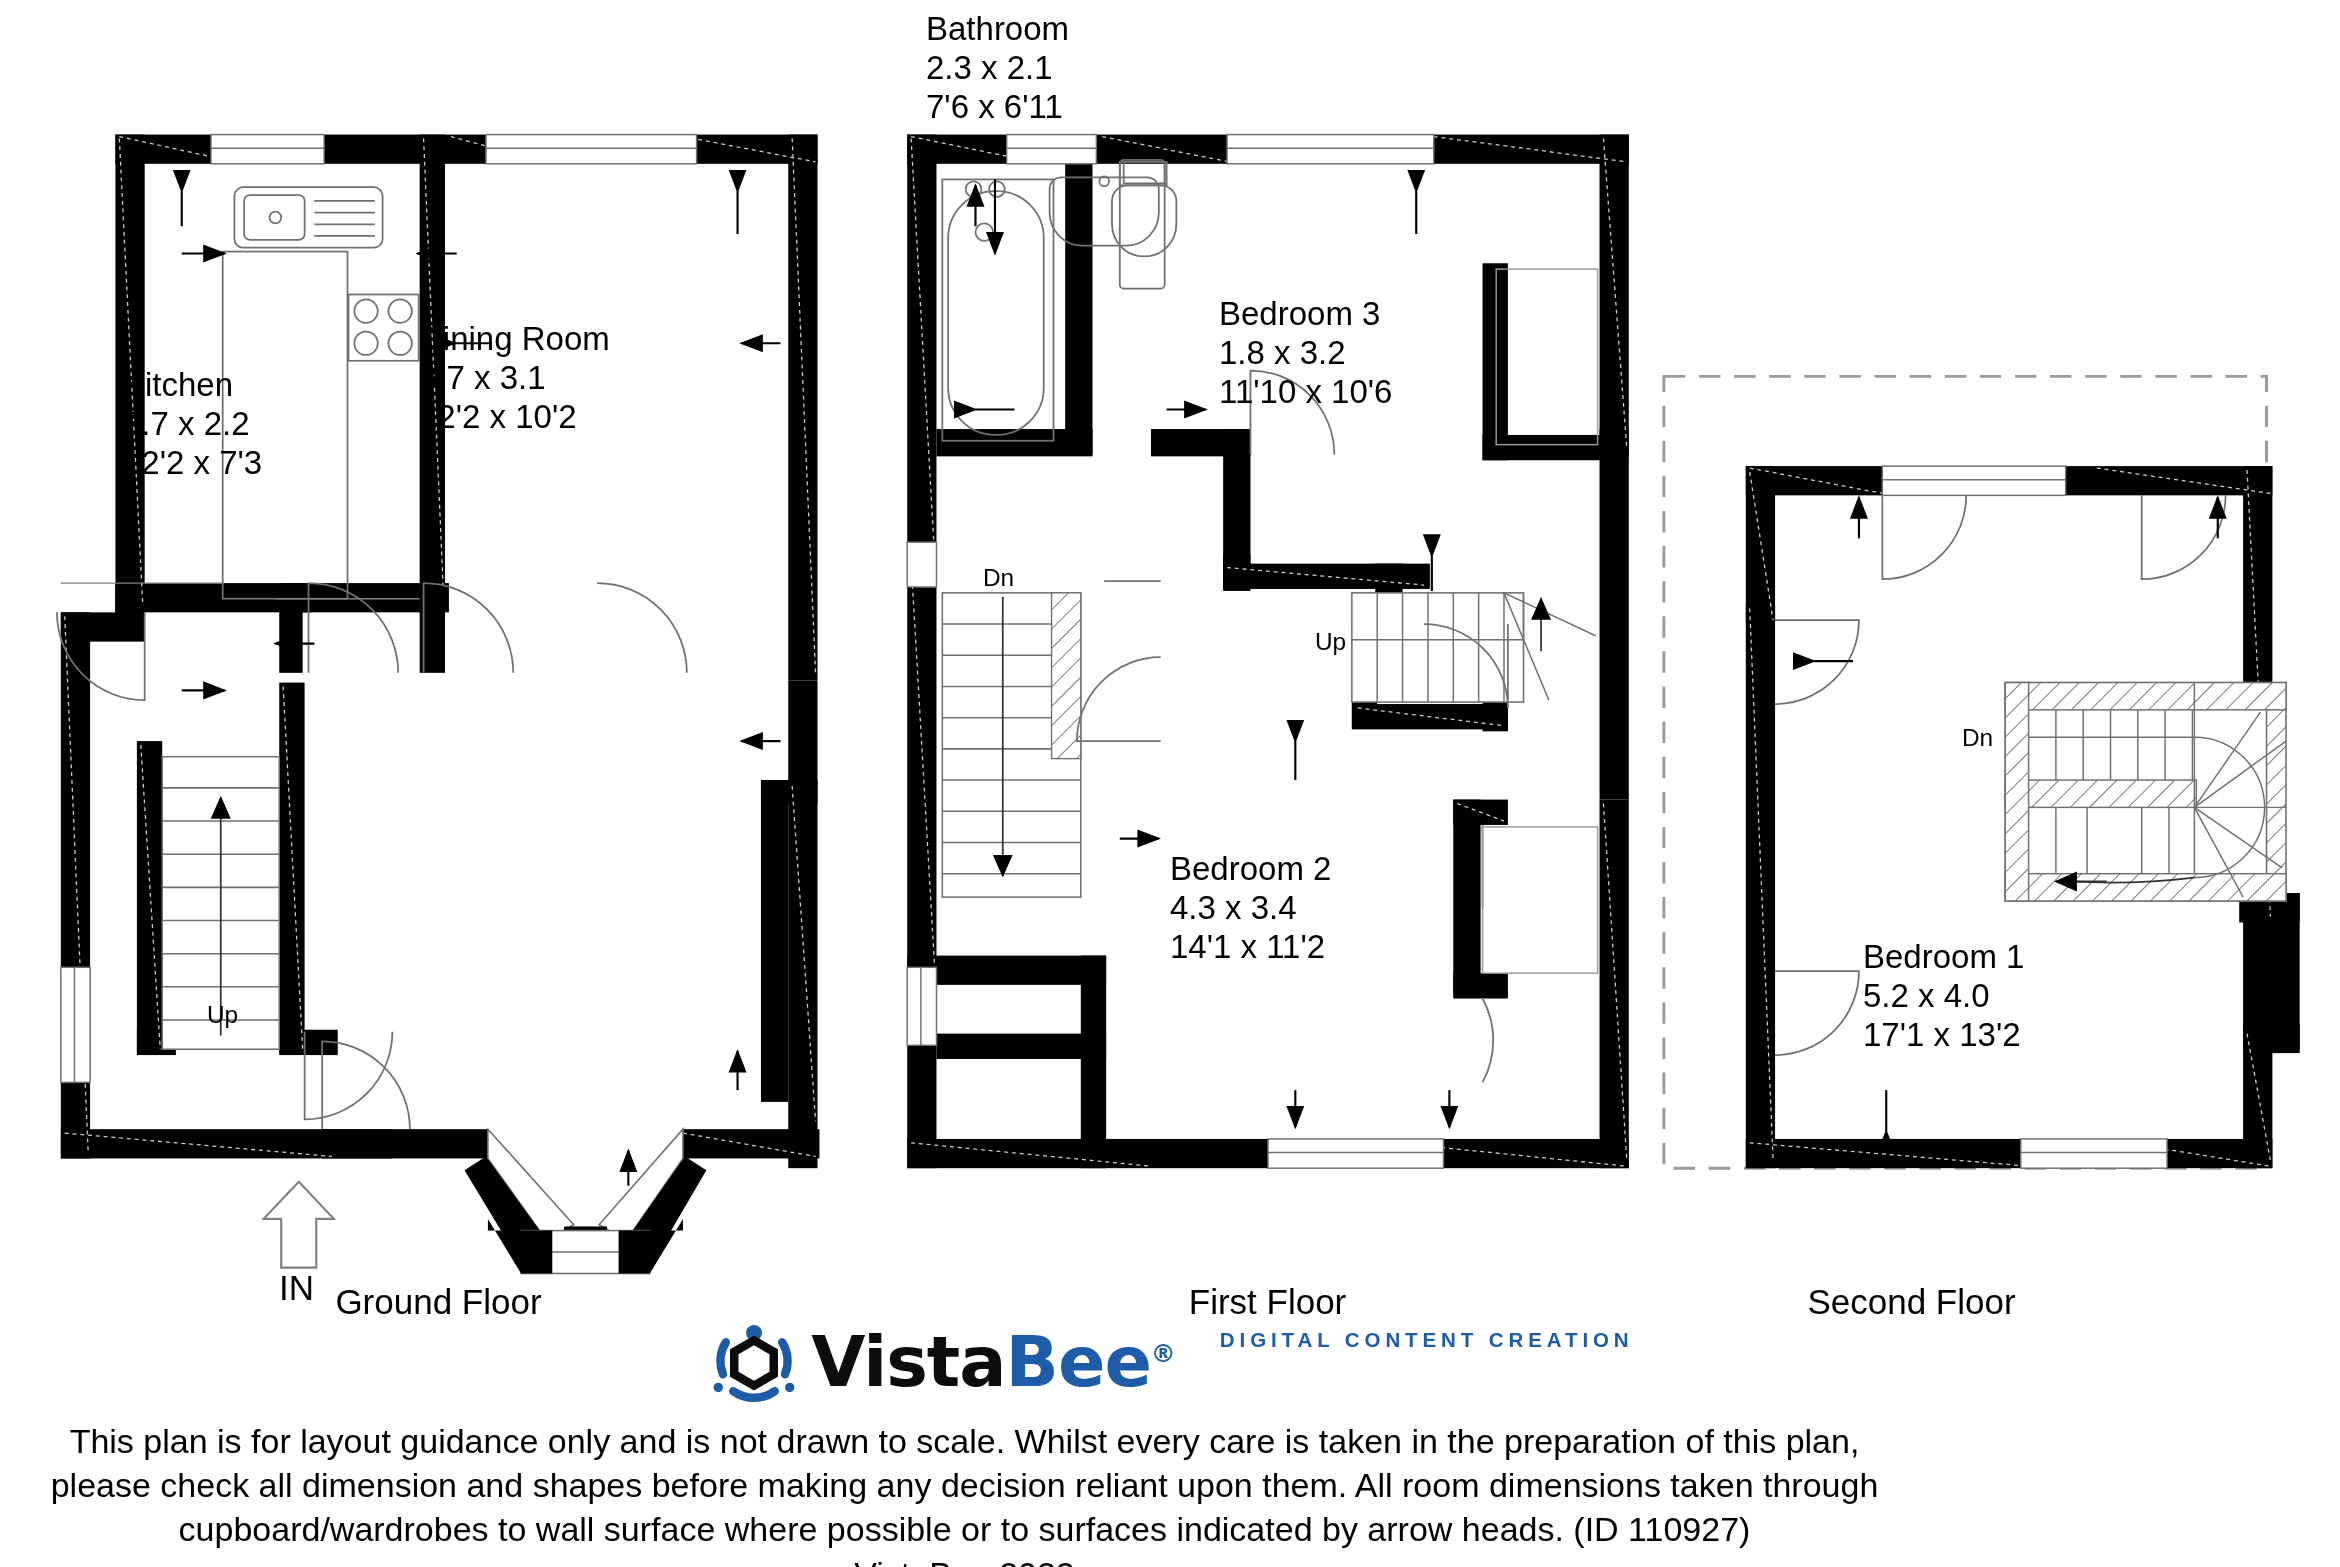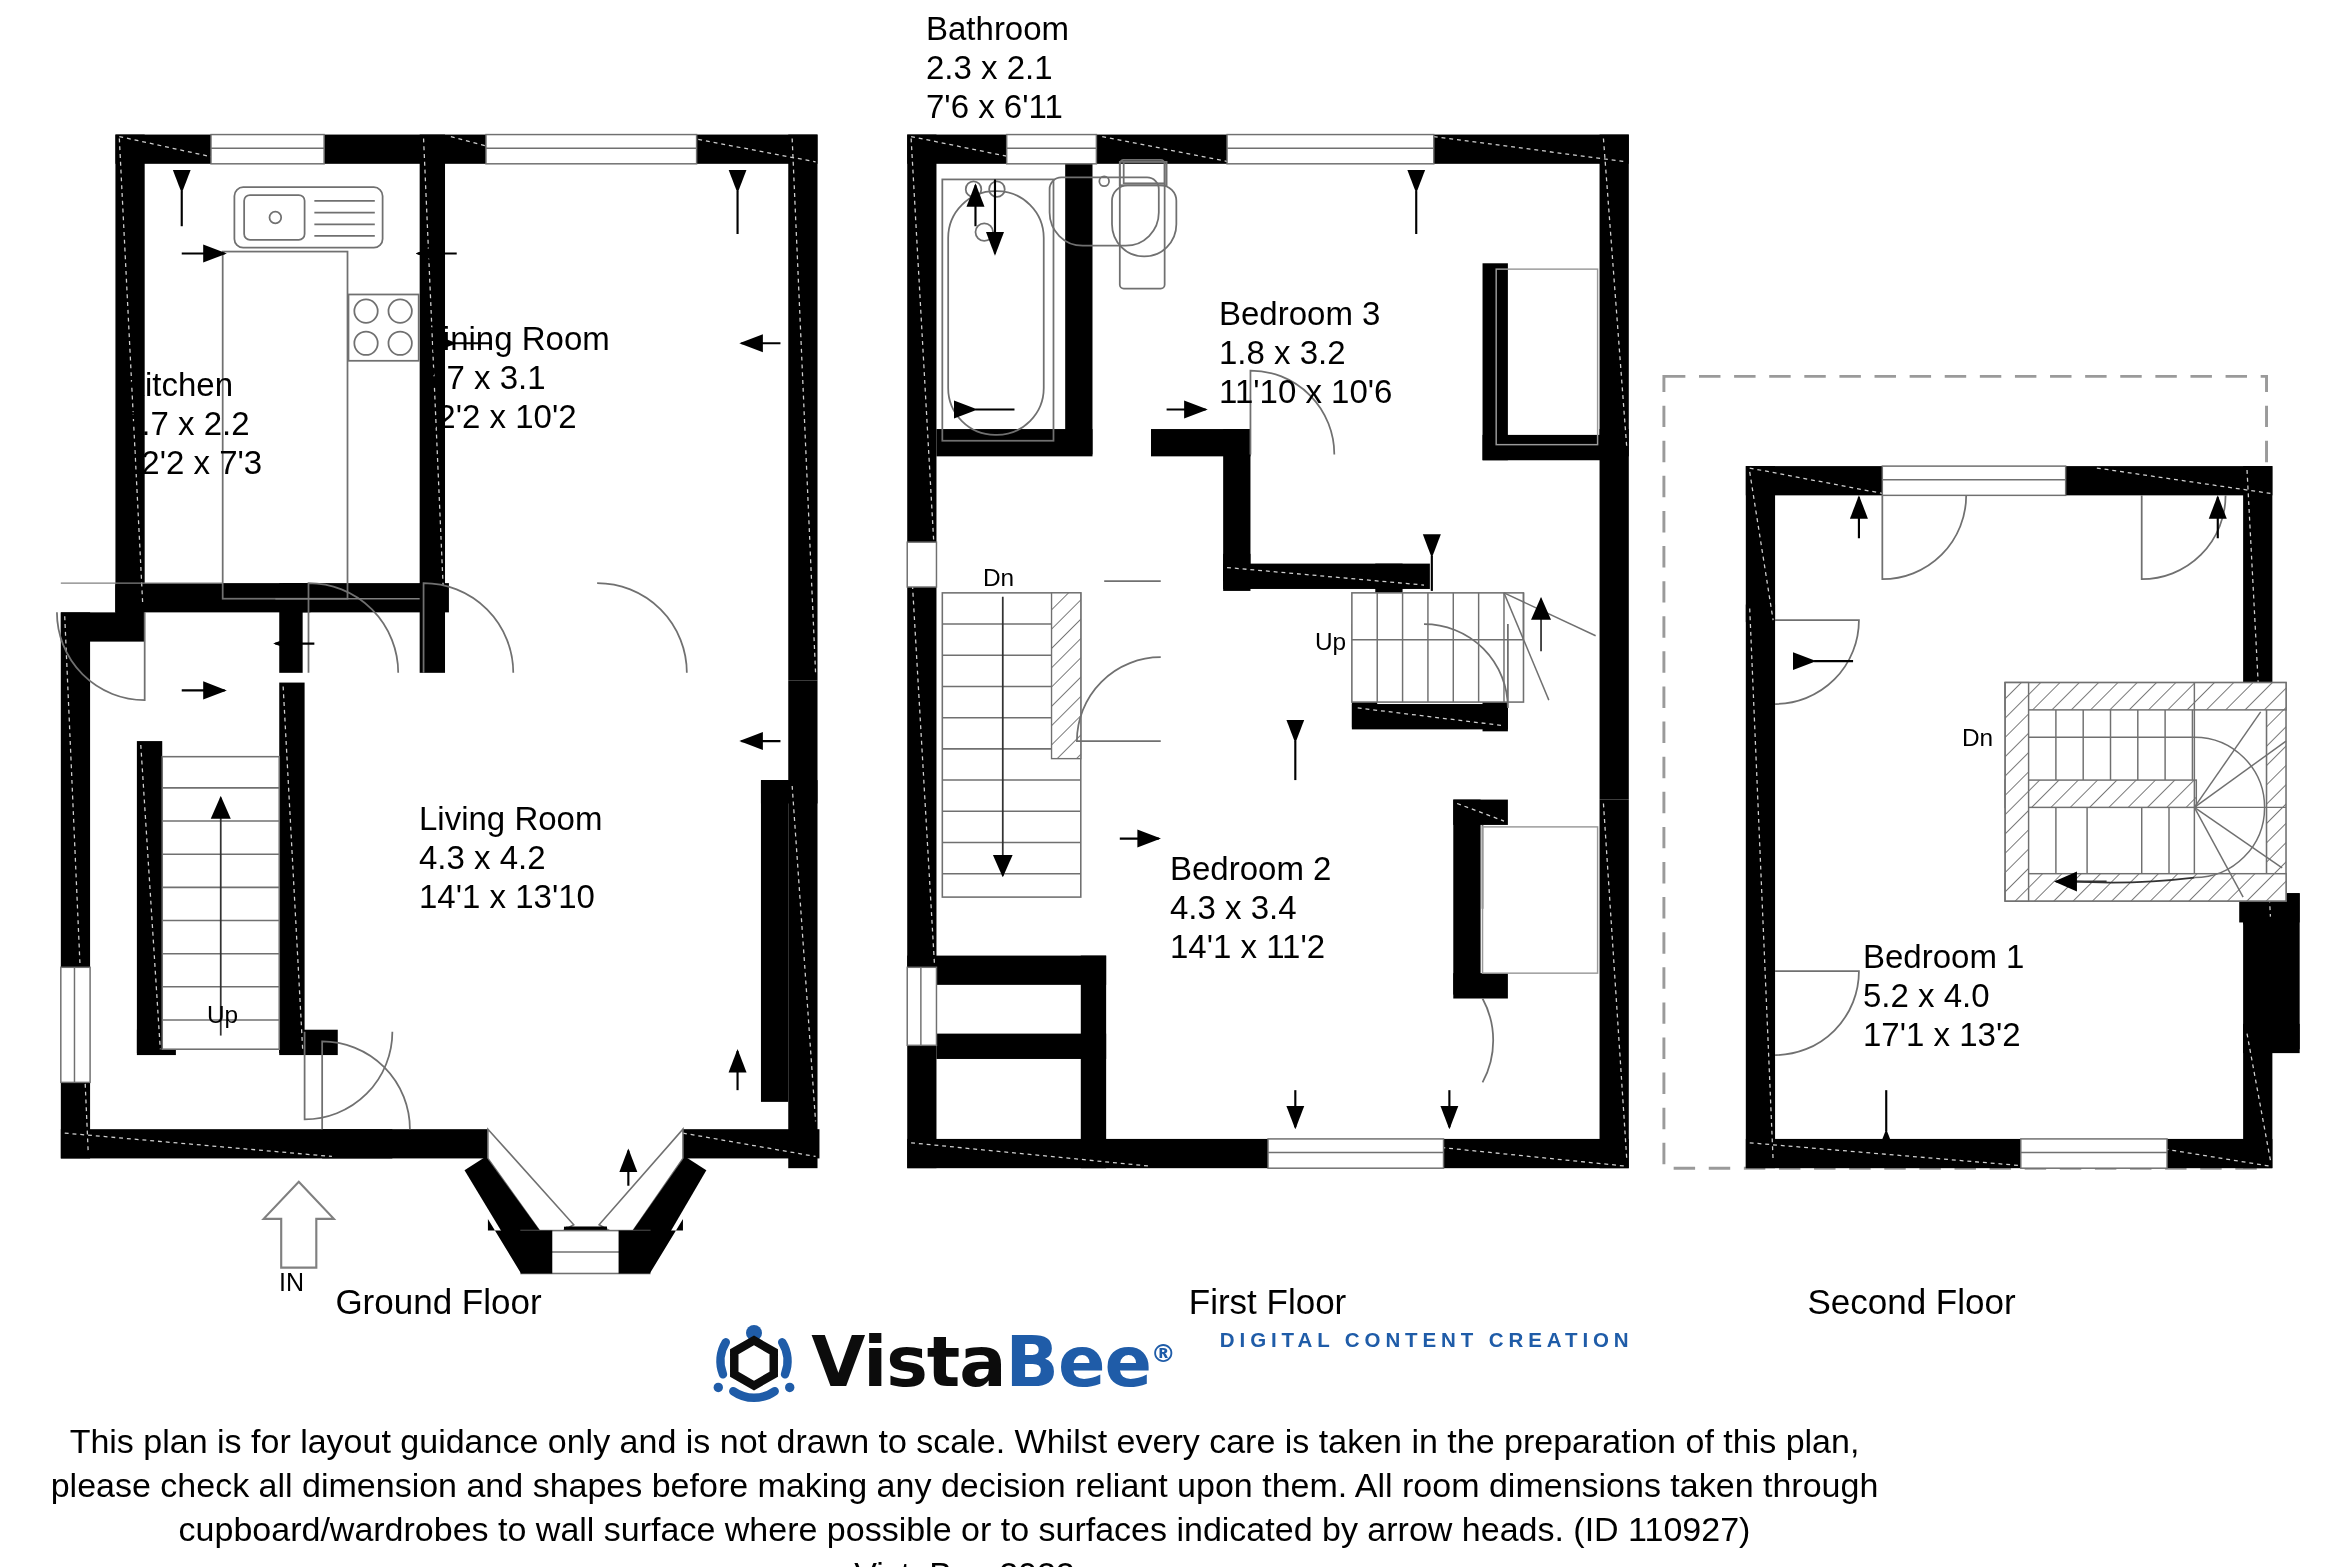--- a/index.html
+++ b/index.html
@@ -47,21 +47,21 @@
     color: #000;
   }
   .small-tag {
     position: absolute;
     font-size: 24.4px;
     color: #000;
     white-space: nowrap;
   }
   .in-tag {
     position: absolute;
-    font-size: 25px;
+    font-size: 35px;
     color: #000;
     white-space: nowrap;
   }
   #logo-block {
     position: absolute;
     left: 0;
     top: 1305px;
     width: 2341px;
     height: 115px;
     display: flex;
@@ -543,25 +543,20 @@
     <div class="rdim">3.7 x 2.2</div>
     <div class="rdim">12'2 x 7'3</div>
   </div>
 
   <div class="room-label" style="left:419px; top:320px; width:322px;">
     <div class="rname">Dining Room</div>
     <div class="rdim">3.7 x 3.1</div>
     <div class="rdim">12'2 x 10'2</div>
   </div>
 
-  <div class="room-label" style="left:419px; top:800px; width:312px;">
-    <div class="rname">Living Room</div>
-    <div class="rdim">4.3 x 4.2</div>
-    <div class="rdim">14'1 x 13'10</div>
-  </div>
 
   <div class="room-label" style="left:926px; top:9.8px; width:293px;">
     <div class="rname">Bathroom</div>
     <div class="rdim">2.3 x 2.1</div>
     <div class="rdim">7'6 x 6'11</div>
   </div>
 
   <div class="room-label" style="left:1219px; top:295px; width:312px;">
     <div class="rname">Bedroom 3</div>
     <div class="rdim">1.8 x 3.2</div>

